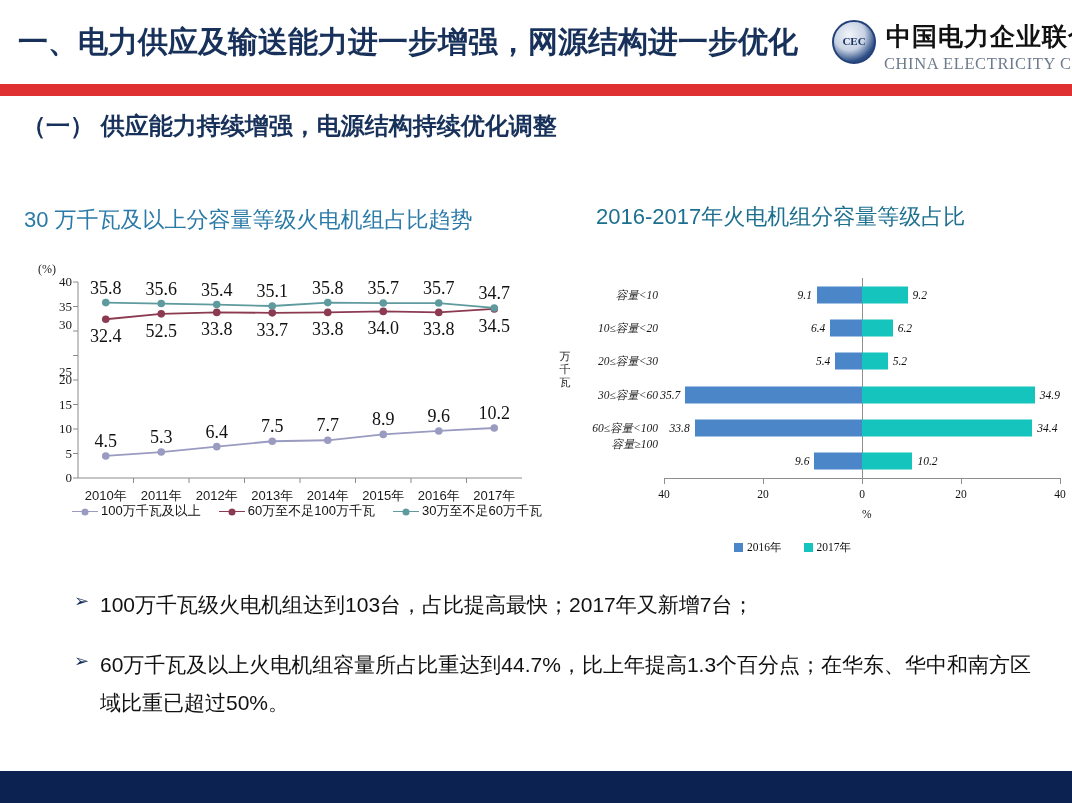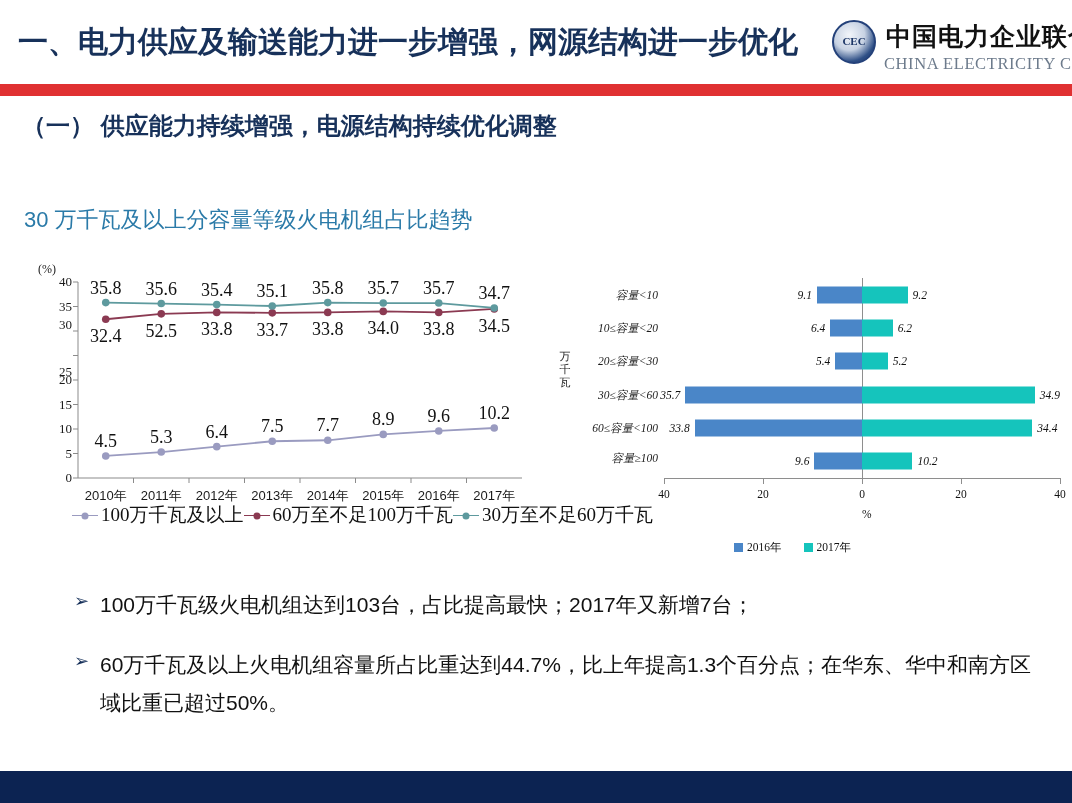--- a/index.html
+++ b/index.html
@@ -82,21 +82,21 @@
   .lc-legend {
     position: absolute; left: 46px; top: 240px; width: 470px;
     display: flex; justify-content: space-between; align-items: center;
   }
   .lc-leg-item { display: flex; align-items: center; gap: 3px; }
   .lc-leg-line { width: 26px; height: 0; border-top: 1.6px solid #999; position: relative; }
   .lc-leg-dot {
     position: absolute; left: 50%; top: 50%; transform: translate(-50%,-50%);
     width: 7px; height: 7px; border-radius: 50%;
   }
-  .lc-leg-text { font-size: 19px; color: #111; font-family: Liberation Serif, serif; white-space: nowrap; }
+  .lc-leg-text { font-size: 13px; color: #111; font-family: Liberation Sans, sans-serif; white-space: nowrap; }
 
   
   .chart-right { position: absolute; left: 556px; top: 268px; width: 516px; height: 300px; }
   .bc-axis-title {
     position: absolute; left: 2px; top: 82px; width: 14px;
     font-size: 11px; line-height: 13px; color: #222; text-align: center;
     font-family: "Liberation Serif", serif;
   }
   .bc-cat {
     position: absolute; right: 100%; margin-right: 6px; transform: translateY(-50%);
@@ -154,20 +154,21 @@
       <div class="logo-mark"></div>
       <div class="logo-cn">中国电力企业联合会</div>
       <div class="logo-en">CHINA ELECTRICITY COUNCIL</div>
     </div>
   </div>
   <div class="red-rule"></div>
 
   <div class="subtitle">（一） 供应能力持续增强，电源结构持续优化调整</div>
 
   <div class="chart-title-left">30 万千瓦及以上分容量等级火电机组占比趋势</div>
+  <div class="chart-title-right">2016-2017年火电机组分容量等级占比</div>
 
   <div class="chart-left">
     <div class="lc-unit">(%)</div>
     <div class="lc-plot" id="lcPlot">
       <svg id="lcSvg" width="444" height="196" style="position:absolute;left:0;top:0;overflow:visible">
           <path d="M0,0 L0,196 L444,196" stroke="#8b8b8b" fill="none" stroke-width="1"></path>
           <line x1="-5" x2="0" y1="196" y2="196" stroke="#8b8b8b"></line>
           <line x1="-5" x2="0" y1="171.5" y2="171.5" stroke="#8b8b8b"></line>
           <line x1="-5" x2="0" y1="147" y2="147" stroke="#8b8b8b"></line>
           <line x1="-5" x2="0" y1="122.5" y2="122.5" stroke="#8b8b8b"></line>
@@ -297,21 +298,21 @@
         <div class="bc-cat" style="top: 116.667px;">30≤容量&lt;60</div>
         <div class="bc-barL" style="background: rgb(74, 134, 200); left: 21.285px; width: 176.715px; top: 116.667px;"></div>
         <div class="bc-valL" style="left: 21.285px; top: 116.667px;">35.7</div>
         <div class="bc-barR" style="background: rgb(21, 196, 188); left: 198px; width: 172.755px; top: 116.667px;"></div>
         <div class="bc-valR" style="left: 370.755px; top: 116.667px;">34.9</div>
         <div class="bc-cat" style="top: 150px;">60≤容量&lt;100</div>
         <div class="bc-barL" style="background: rgb(74, 134, 200); left: 30.69px; width: 167.31px; top: 150px;"></div>
         <div class="bc-valL" style="left: 30.69px; top: 150px;">33.8</div>
         <div class="bc-barR" style="background: rgb(21, 196, 188); left: 198px; width: 170.28px; top: 150px;"></div>
         <div class="bc-valR" style="left: 368.28px; top: 150px;">34.4</div>
-        <div class="bc-cat" style="top: 180px;">容量≥100</div>
+        <div class="bc-cat" style="top: 166px;">容量≥100</div>
         <div class="bc-barL" style="background: rgb(74, 134, 200); left: 150.48px; width: 47.52px; top: 183.333px;"></div>
         <div class="bc-valL" style="left: 150.48px; top: 183.333px;">9.6</div>
         <div class="bc-barR" style="background: rgb(21, 196, 188); left: 198px; width: 50.49px; top: 183.333px;"></div>
         <div class="bc-valR" style="left: 248.49px; top: 183.333px;">10.2</div>
       </div>
     <div class="bc-xaxis" id="bcAxis">
         <div class="bc-tick" style="left: 0px;"></div>
         <div class="bc-ticklab" style="left: 0px;">40</div>
         <div class="bc-tick" style="left: 99px;"></div>
         <div class="bc-ticklab" style="left: 99px;">20</div>

